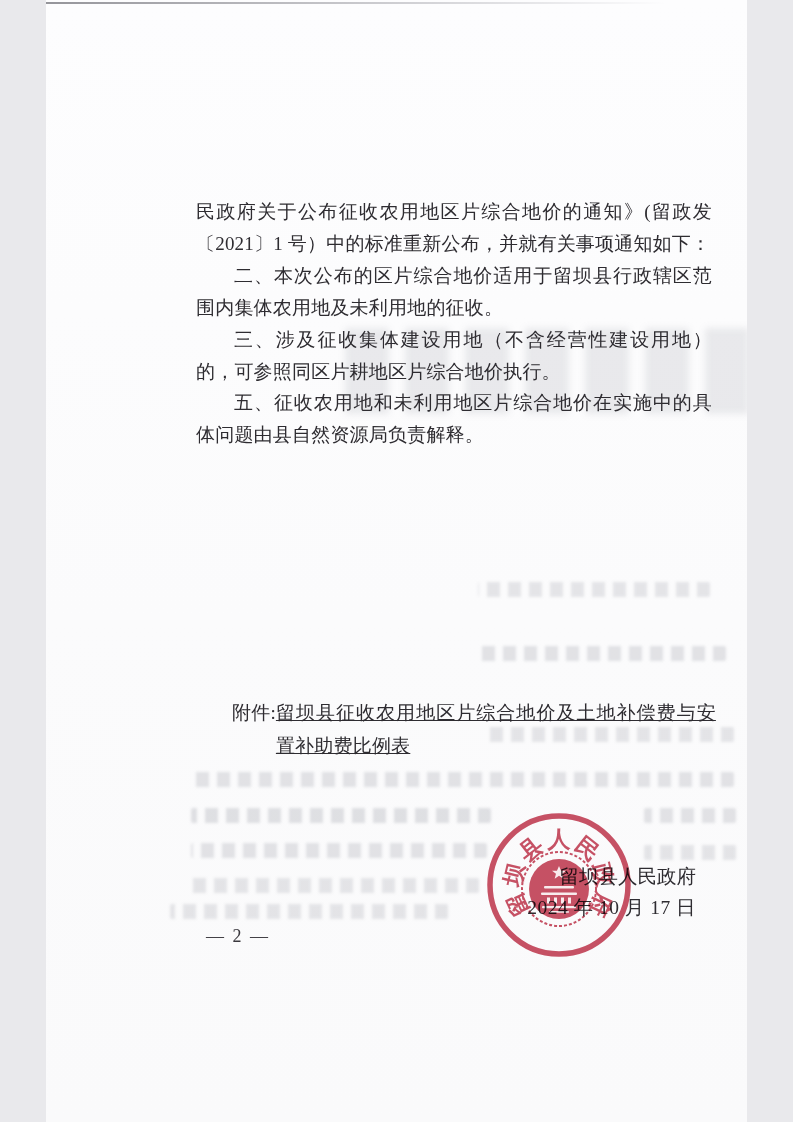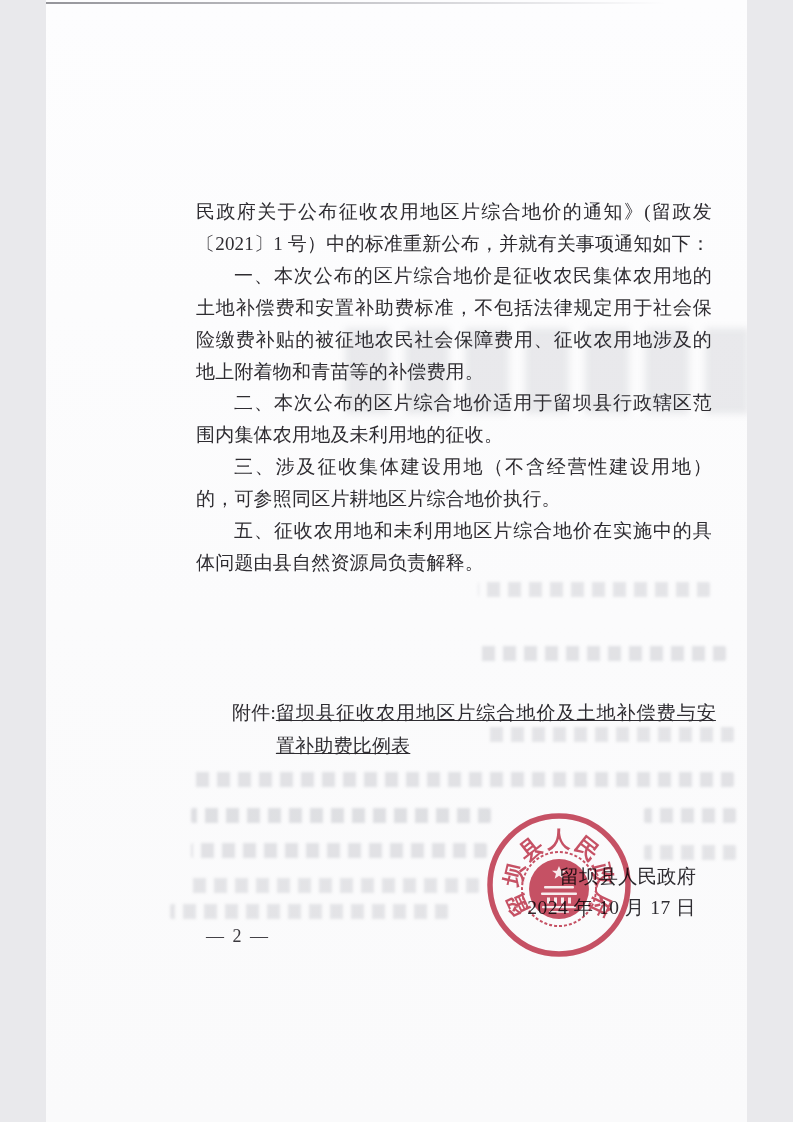--- a/index.html
+++ b/index.html
@@ -101,21 +101,20 @@
   <div class="ghost g-row g4"></div>
   <div class="ghost g-row g5"></div>
   <div class="ghost g-row g6"></div>
   <div class="ghost g-row g7"></div>
   <div class="ghost g-row g8"></div>
   <div class="ghost g-row g9"></div>
   <div class="ghost g-row g10"></div>
 
   <div class="body-text">
     <p class="cont">民政府关于公布征收农用地区片综合地价的通知》(留政发〔2021〕1 号）中的标准重新公布，并就有关事项通知如下：</p>
-    <p class="ind">一、本次公布的区片综合地价是征收农民集体农用地的土地补偿费和安置补助费标准，不包括法律规定用于社会保险缴费补贴的被征地农民社会保障费用、征收农用地涉及的地上附着物和青苗等的补偿费用。</p>
     <p class="ind">二、本次公布的区片综合地价适用于留坝县行政辖区范围内集体农用地及未利用地的征收。</p>
     <p class="ind">三、涉及征收集体建设用地（不含经营性建设用地）的，可参照同区片耕地区片综合地价执行。</p>
     <p class="ind">五、征收农用地和未利用地区片综合地价在实施中的具体问题由县自然资源局负责解释。</p>
   </div>
 
   <div class="attachment">
     <span class="att-label">附件:</span>
     <span class="att-text">留坝县征收农用地区片综合地价及土地补偿费与安置补助费比例表</span>
   </div>
 

